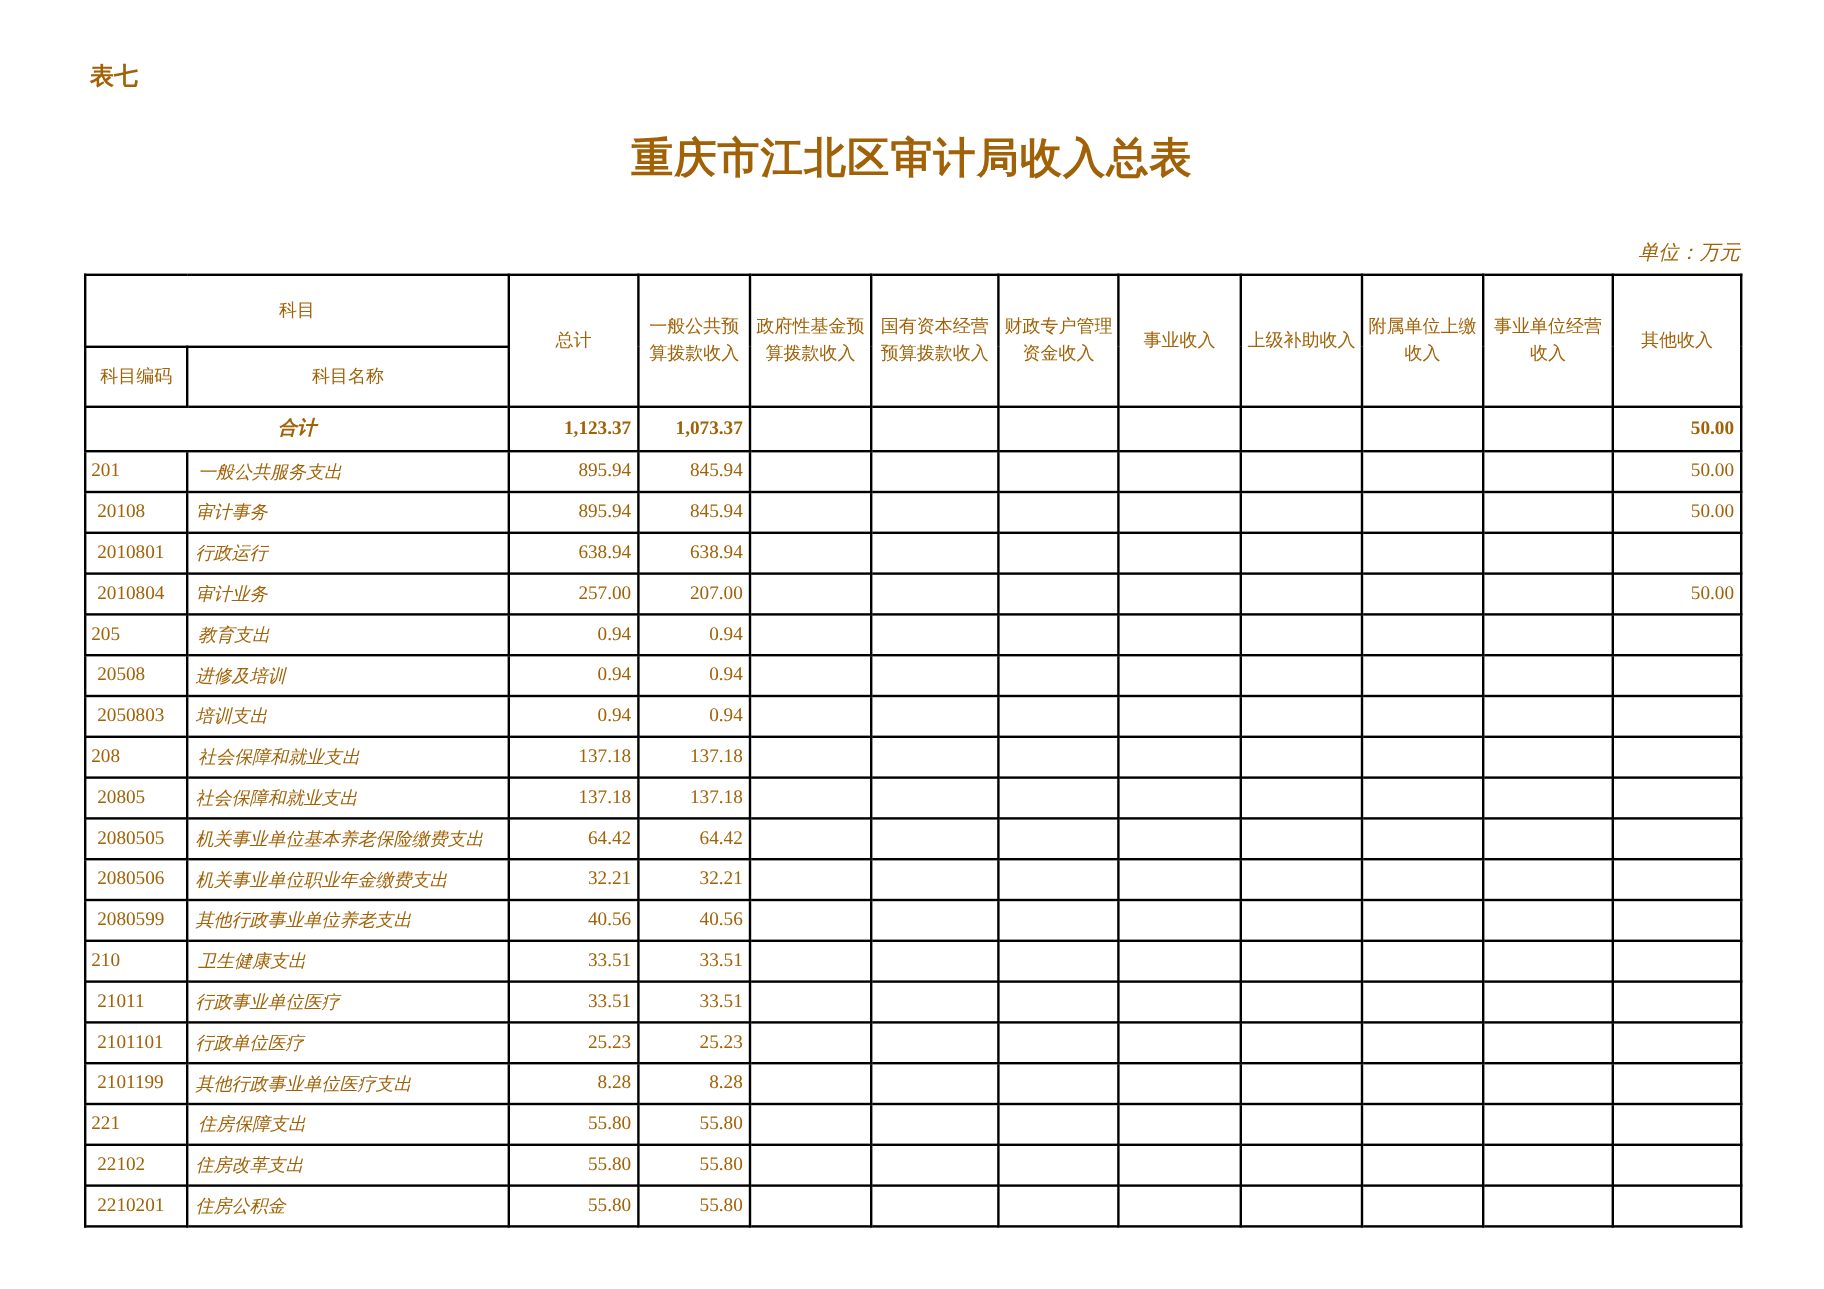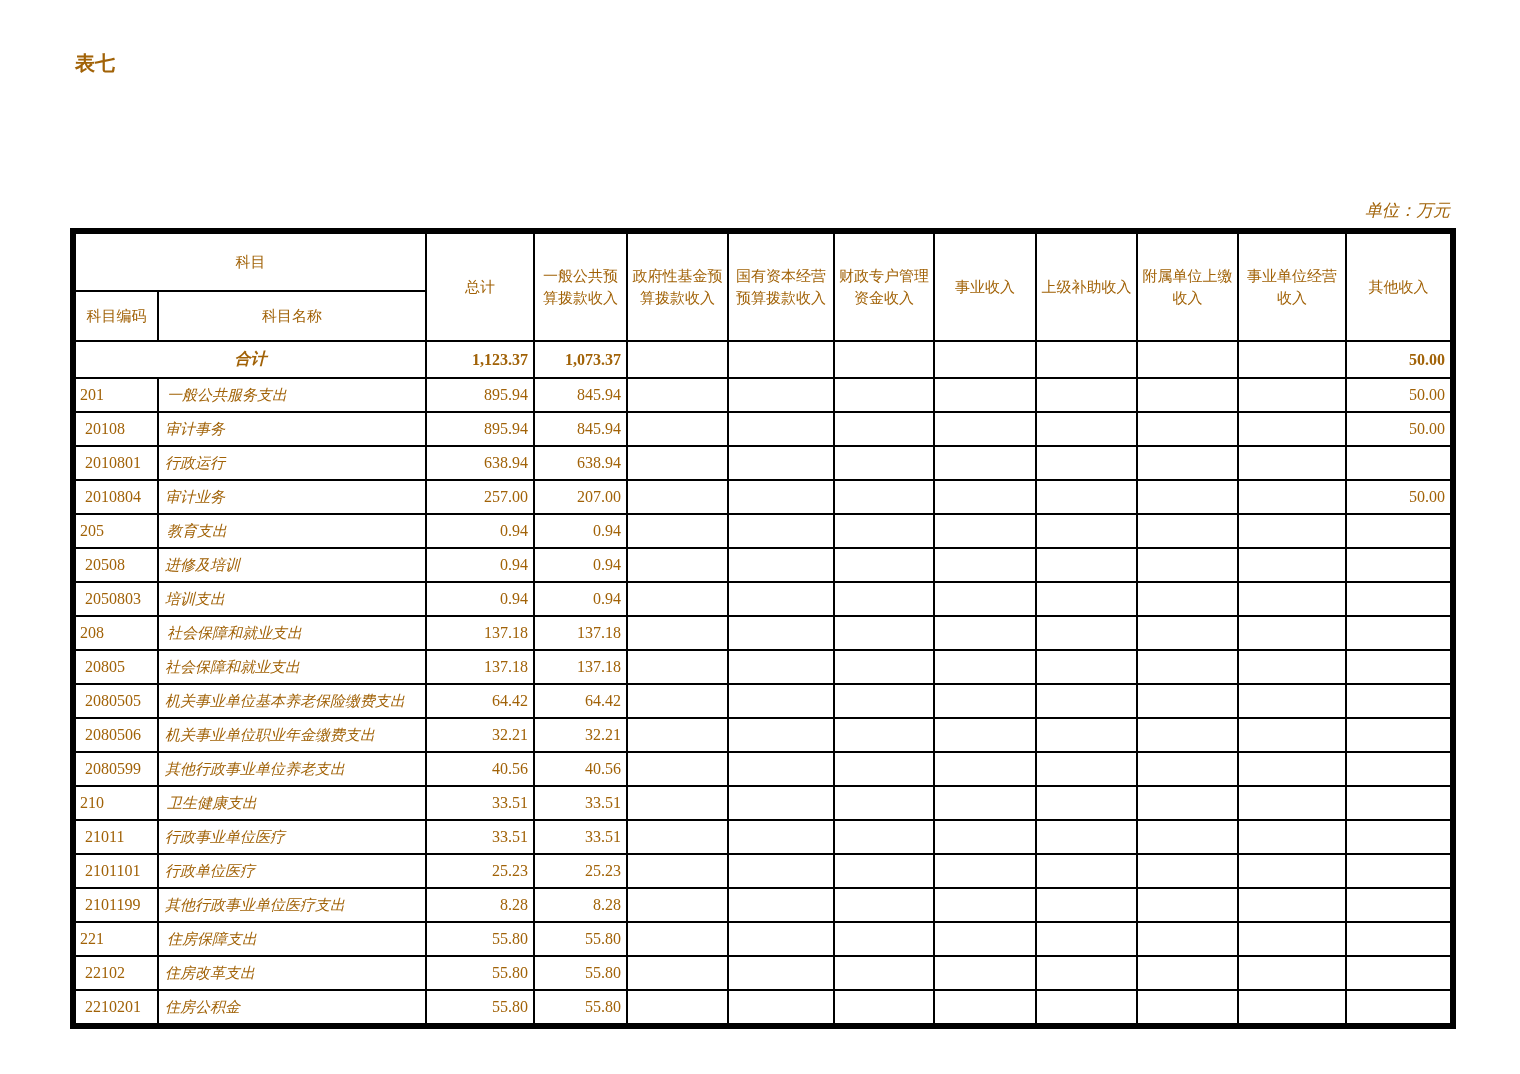--- a/index.html
+++ b/index.html
@@ -3,21 +3,21 @@
 <meta charset="utf-8">
 <style>
   html,body{margin:0;padding:0;background:#e8e8e8;}
   .page{position:relative;width:1520px;height:1074px;background:#ffffff;color:#a16207;overflow:hidden;
         font-family:"Liberation Serif","DejaVu Serif",serif;}
   .table-label{position:absolute;left:75px;top:50px;font-size:20px;font-weight:bold;}
   .doc-title{position:absolute;left:0;right:0;top:108px;margin:0;text-align:center;
              font-size:35px;font-weight:bold;letter-spacing:1px;}
   .unit-label{position:absolute;right:70px;top:199px;font-size:17px;font-style:italic;font-weight:500;}
   table.income-table{position:absolute;left:70px;top:228px;width:1380px;
-                     border-collapse:collapse;table-layout:fixed;border:6px solid #000000;}
+                     border-collapse:collapse;table-layout:fixed;border:1px solid #000000;}
   .income-table th,.income-table td{border:2px solid #000;padding:0;overflow:hidden;}
   .income-table th{font-family:"Liberation Sans","DejaVu Sans",sans-serif;font-weight:normal;
                    font-size:15px;text-align:center;vertical-align:middle;line-height:1.45;padding:0 3px;}
   thead tr.r1{height:60px;}
   thead tr.r2{height:50px;}
   tbody td{height:32px;font-size:16px;vertical-align:middle;}
   tr.total-row td{height:35px;font-family:Liberation Serif, serif;}
   td.code{text-align:left;padding-left:4px;}
   td.code.lvl2,td.code.lvl3{padding-left:9px;}
   td.sname{font-style:italic;font-size:15px;padding-left:8px;}
@@ -28,20 +28,21 @@
   .footnote{position:absolute;left:70px;top:1021px;font-size:19px;font-style:italic;
             font-weight:600;letter-spacing:0.5px;}
 </style>
 </head>
 <body>
 
 <div class="page">
 
   <div class="table-label">表七</div>
 
+  <h1 class="doc-title">重庆市江北区审计局收入总表</h1>
 
   <div class="unit-label">单位：万元</div>
 
   <table class="income-table">
     <colgroup>
       <col style="width:85px">
         <col style="width:268px">
         <col style="width:108px">
         <col style="width:93px">
       <col style="width:101px">

